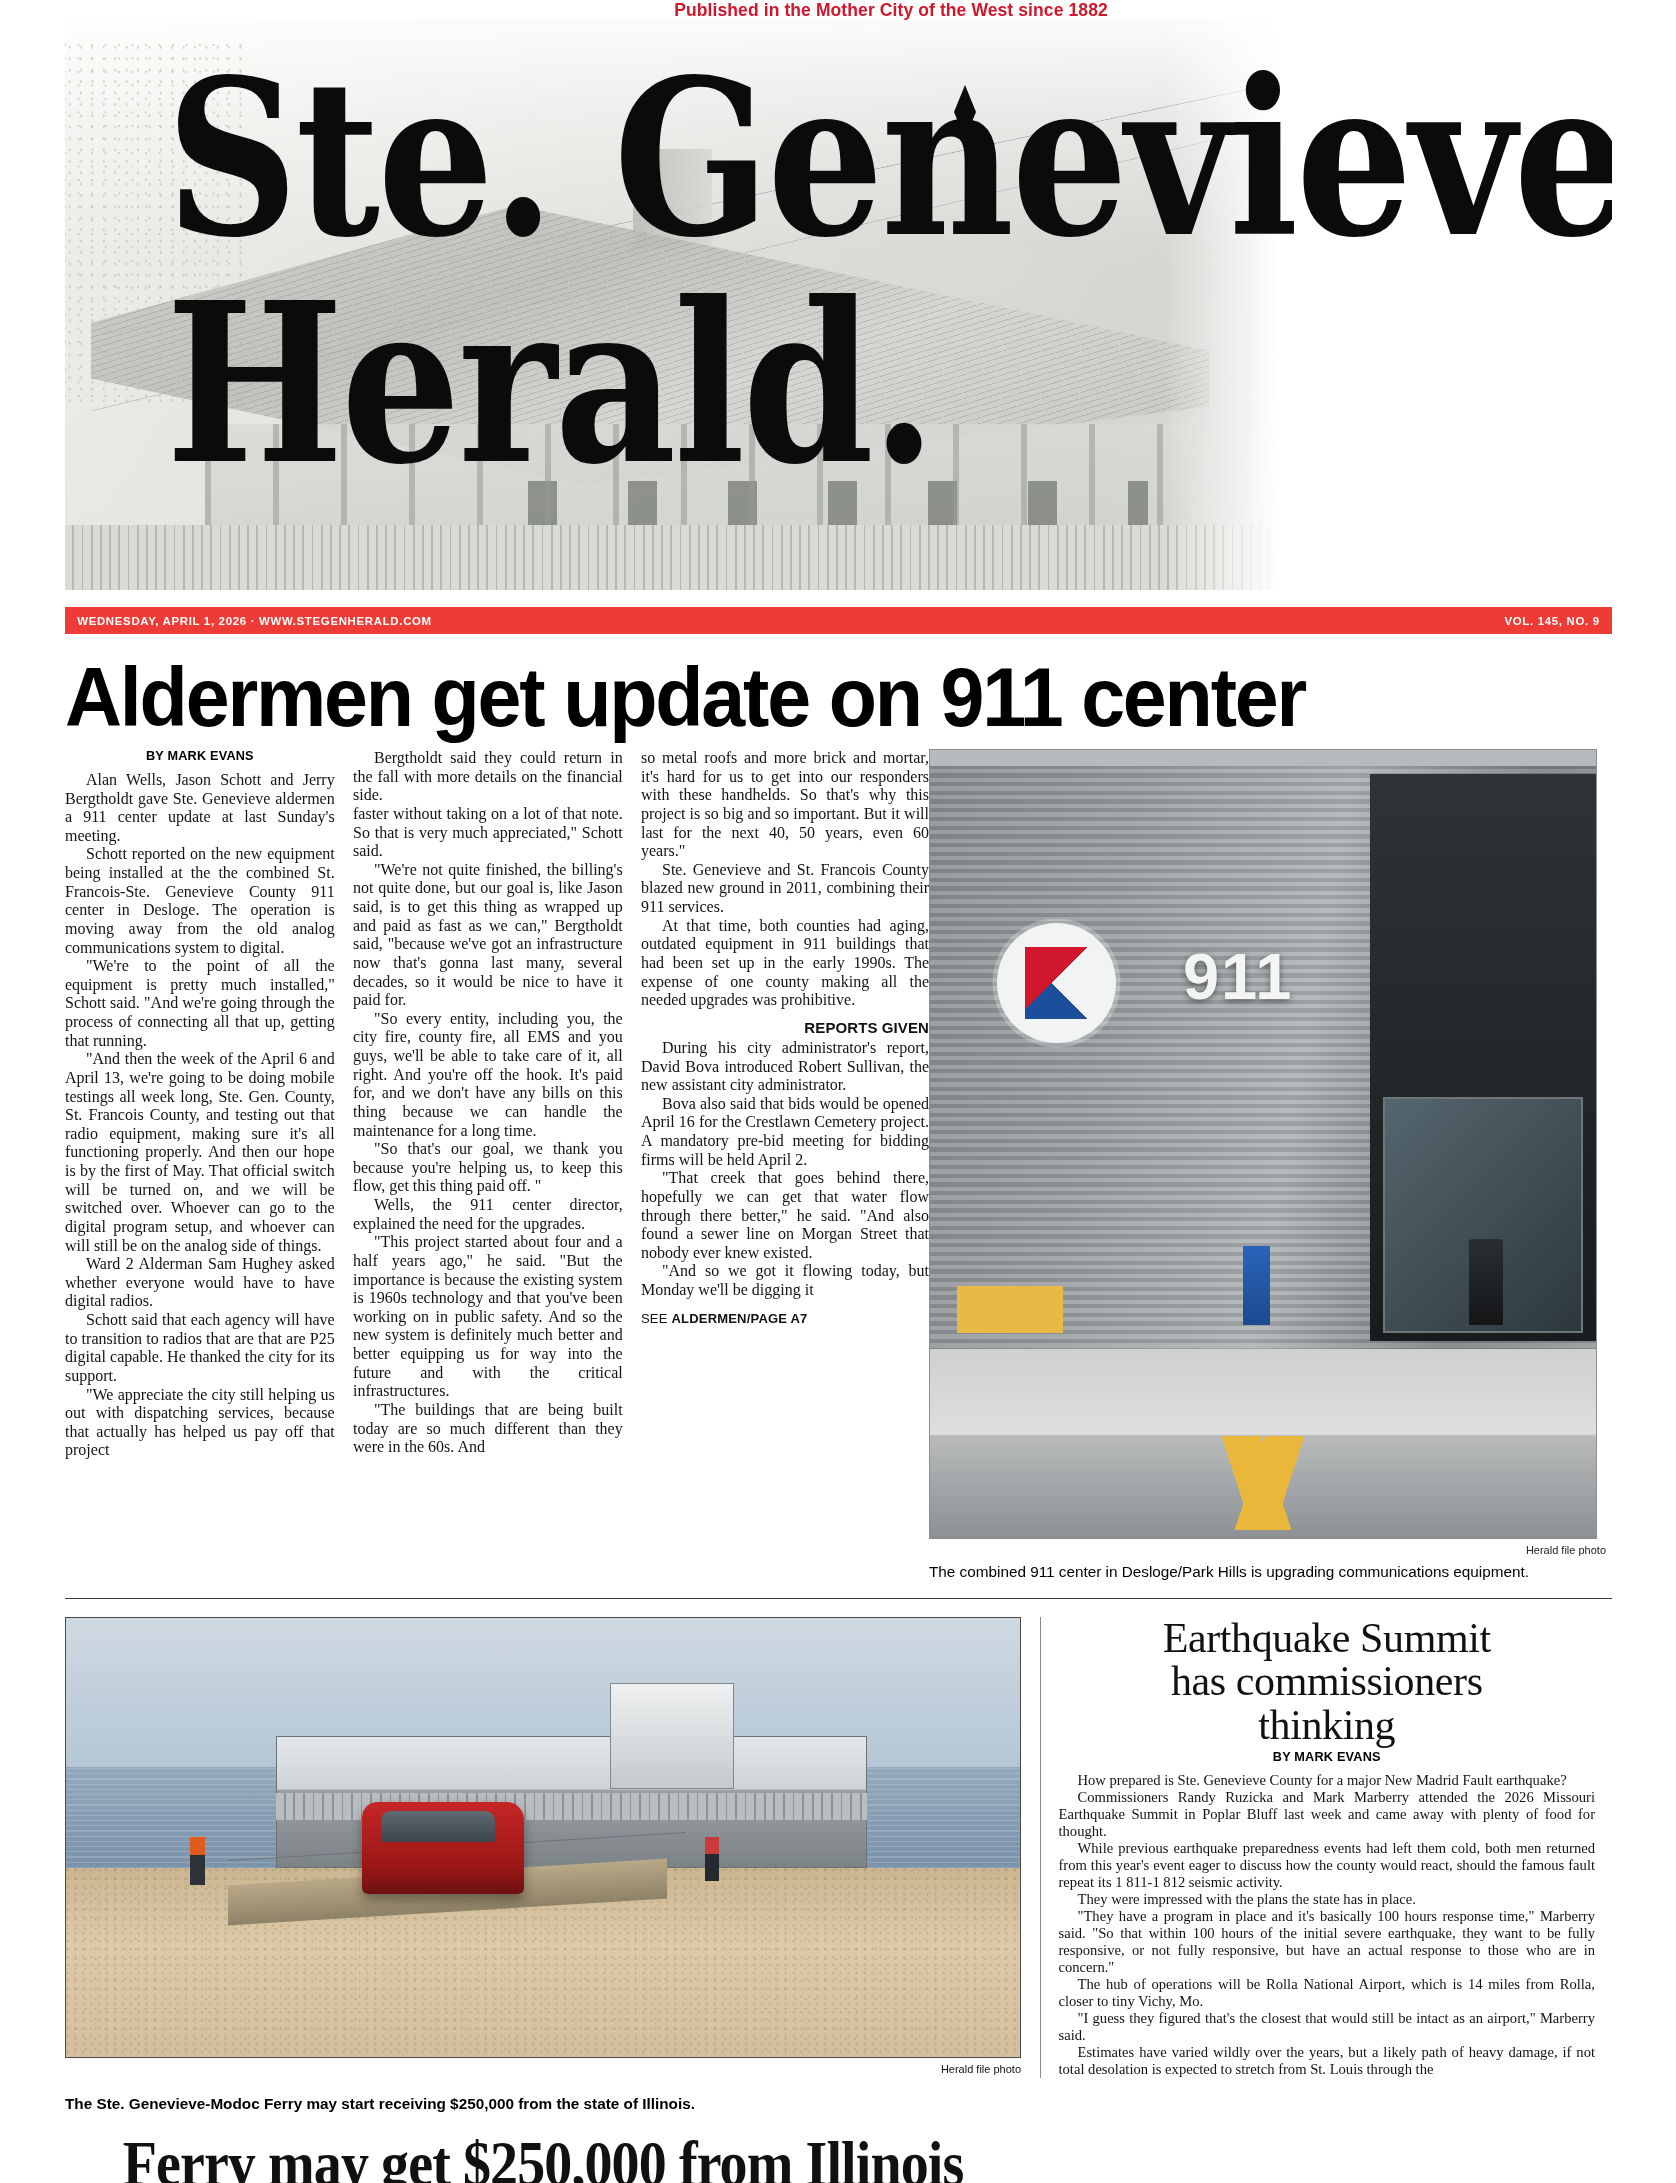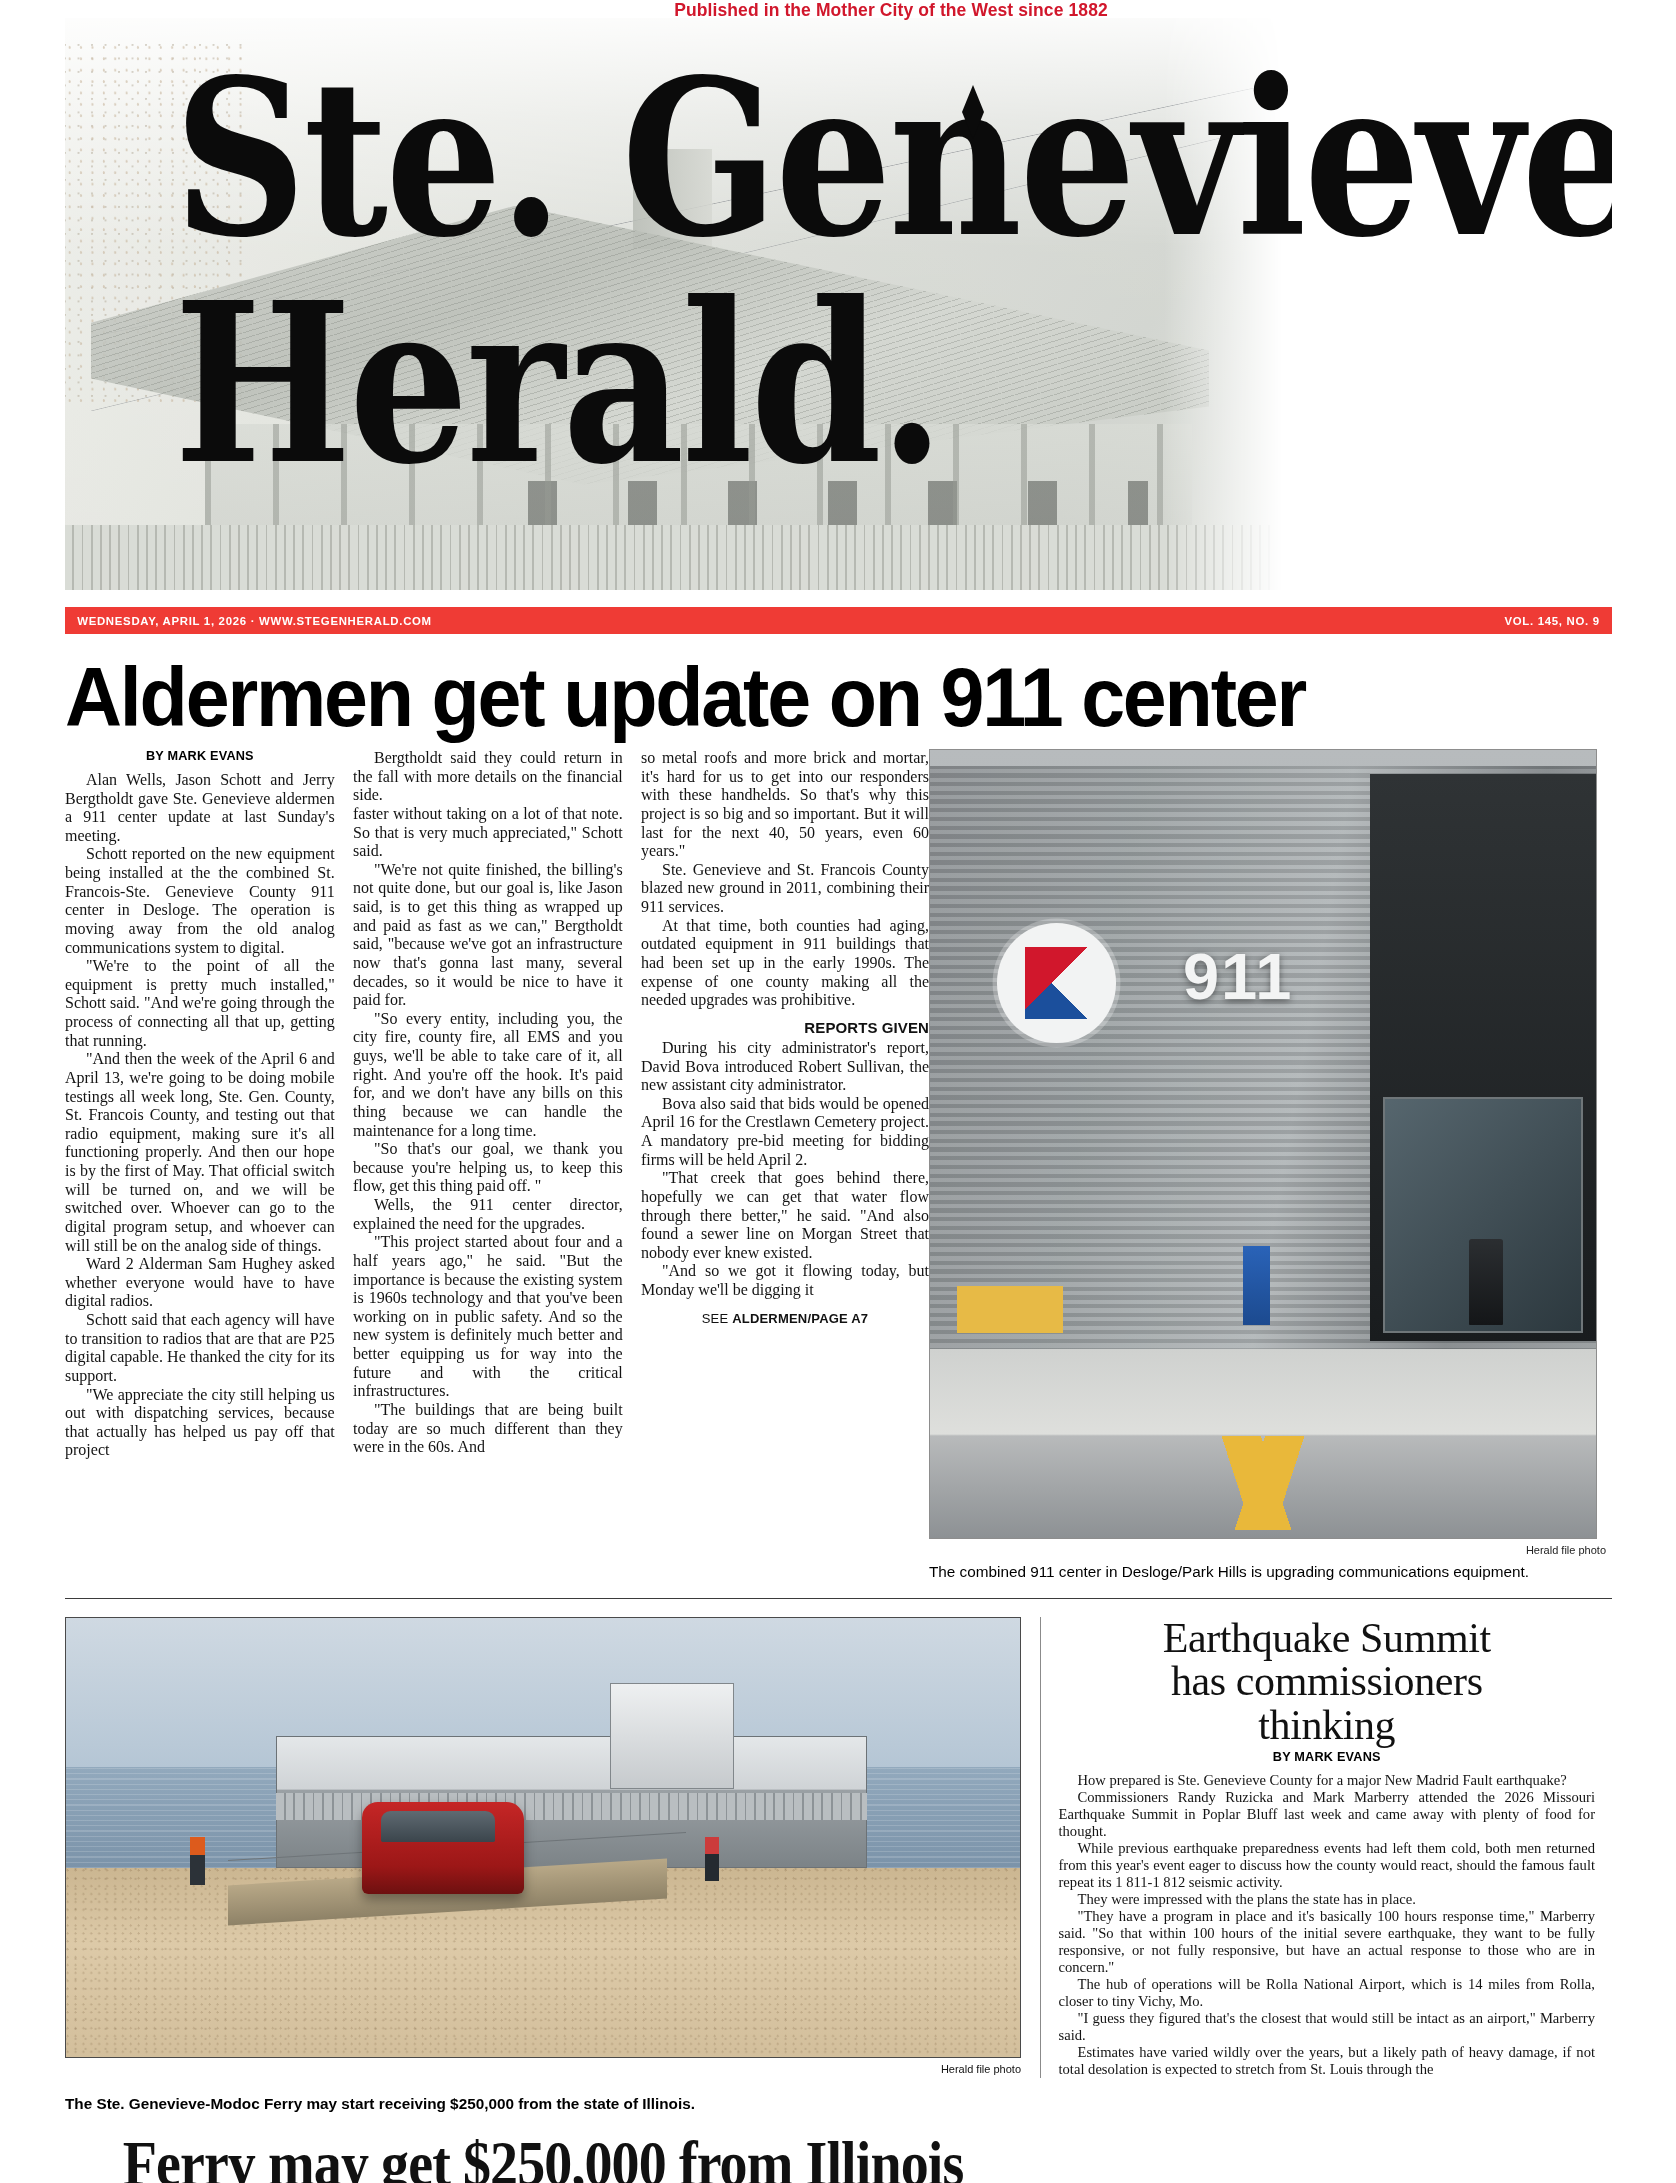--- a/index.html
+++ b/index.html
@@ -93,21 +93,21 @@
     text-align:center;
     color:#d1172c;
     font-family:"Liberation Sans","DejaVu Sans",sans-serif;
     font-weight:bold;
     font-size:17.5px;
     letter-spacing:0.1px;
     z-index:5;
     padding-left:105px;
   }
   .nameplate-wrap {
-    position:absolute; left:17px; top:59px; width:1485px; z-index:6;
+    position:absolute; left:9px; top:59px; width:1485px; z-index:6;
   }
   .np-line {
     font-family:"DejaVu Serif", serif;
     font-weight:bold;
     color:#0b0b0b;
     line-height:.92;
     white-space:nowrap;
   }
   .np-line1 {
     font-size:183px;
@@ -210,21 +210,20 @@
     font-size:15px;
     text-align:right;
     margin:9.6px 0 2.6px 0;
     letter-spacing:0.1px;
   }
   .jumpline {
     font-family:"Liberation Sans","DejaVu Sans",sans-serif;
     font-weight:bold;
     font-size:13px;
     letter-spacing:0.2px;
-    text-align:center;
     margin-top:11.4px;
   }
   .jumpline .see { font-weight:normal; }
 
   
   .photo-col { width:677px; }
   .photo911 {
     width:668px; height:790px;
     position:relative;
     overflow:hidden;

